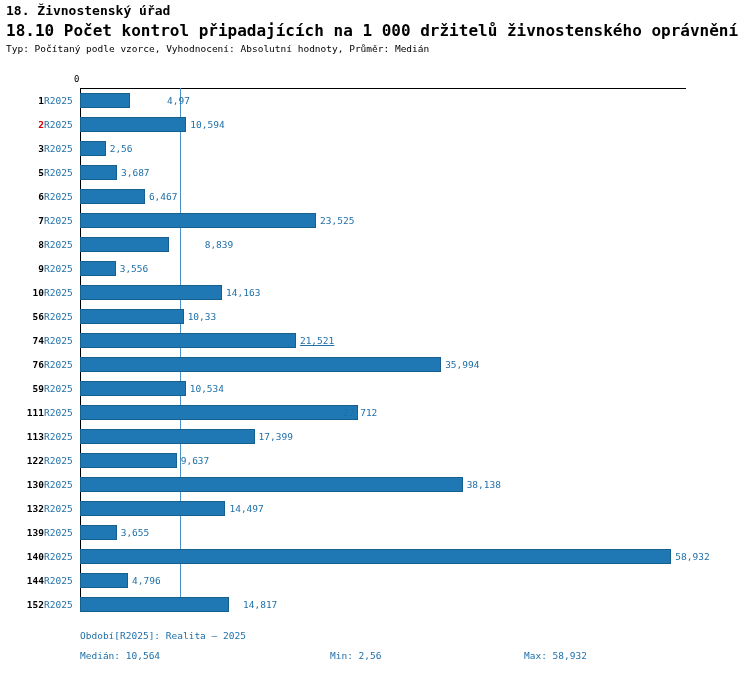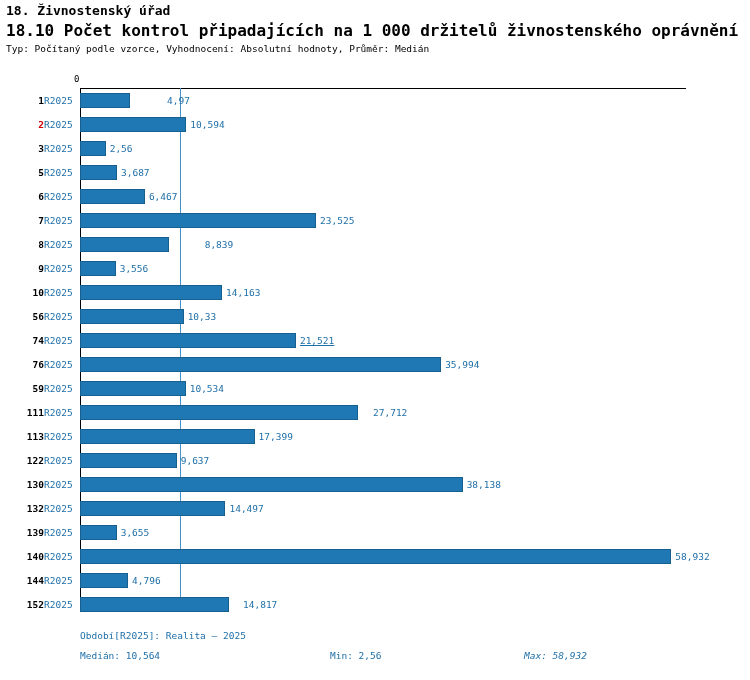--- a/index.html
+++ b/index.html
@@ -143,21 +143,20 @@
     position: absolute;
     left: 330px;
     top: 20px;
     white-space: nowrap;
   }
   .footer-max {
     position: absolute;
     left: 524px;
     top: 20px;
     white-space: nowrap;
-    font-style: italic;
   }
 </style>
 </head>
 <body>
 
 <div class="hdr" id="title-main">18. Živnostenský úřad</div>
 <div class="hdr" id="title-sub">18.10 Počet kontrol připadajících na 1 000 držitelů živnostenského oprávnění</div>
 <div class="hdr" id="subtitle-line">Typ: Počítaný podle vzorce, Vyhodnocení: Absolutní hodnoty, Průměr: Medián</div>
 
 <div id="plot">
@@ -241,21 +240,21 @@
       <div class="row">
         <div class="row-index">59</div>
         <div class="row-label">R2025</div>
         <div class="bar" style="width: 105.691px;"></div>
         <div class="bar-value" style="left: 189.691px;">10,534</div>
       </div>
       <div class="row">
         <div class="row-index">111</div>
         <div class="row-label">R2025</div>
         <div class="bar" style="width: 278.044px;"></div>
-        <div class="bar-value" style="left: 373px;">27,712</div>
+        <div class="bar-value" style="left: 343px;">27,712</div>
       </div>
       <div class="row">
         <div class="row-index">113</div>
         <div class="row-label">R2025</div>
         <div class="bar" style="width: 174.57px;"></div>
         <div class="bar-value" style="left: 258.57px;">17,399</div>
       </div>
       <div class="row">
         <div class="row-index">122</div>
         <div class="row-label">R2025</div>

